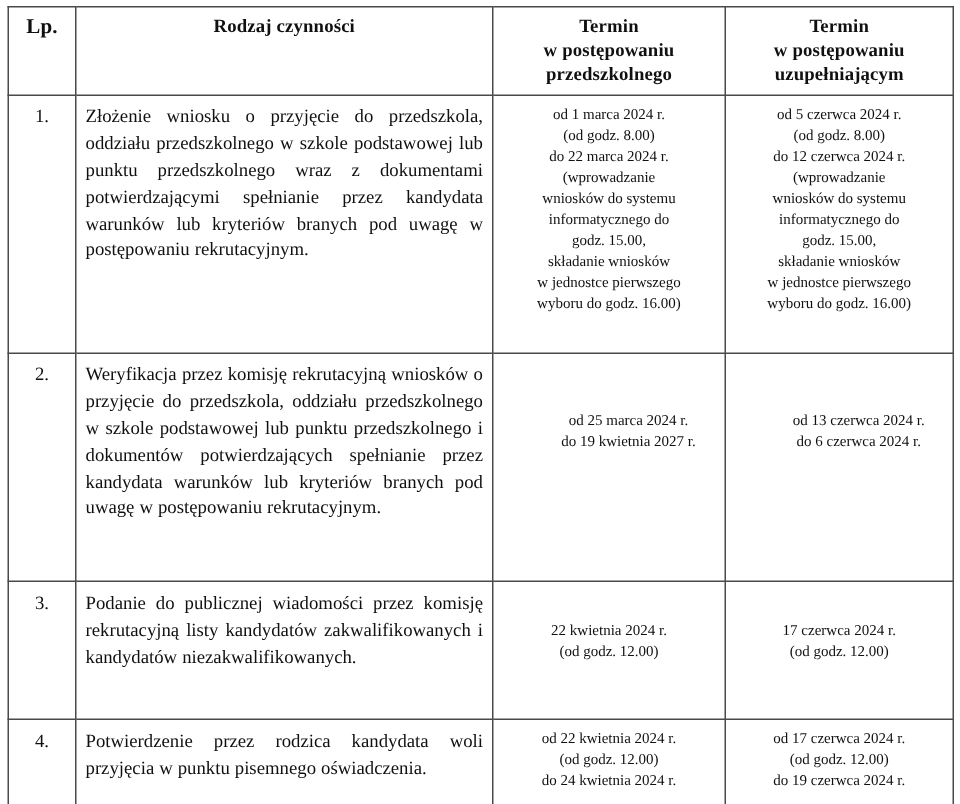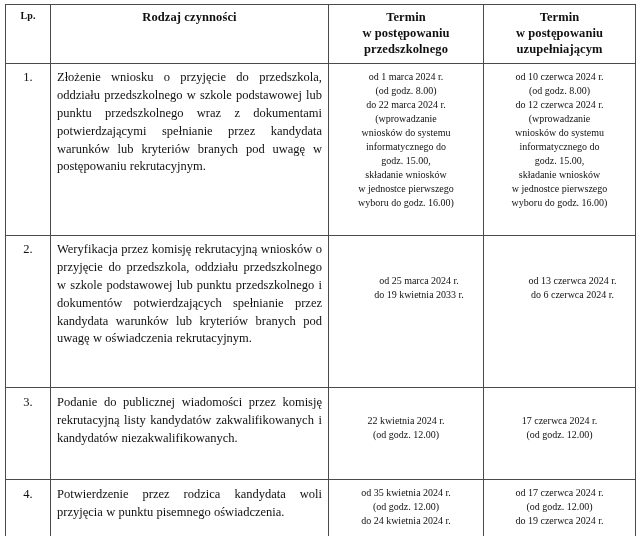--- a/index.html
+++ b/index.html
@@ -53,21 +53,21 @@
     vertical-align: middle;
     font-weight: bold;
     font-size: 12.5px;
     line-height: 1.27;
     letter-spacing: 0.1px;
     height: 48px;
     padding-top: 4px;
     padding-bottom: 4px;
   }
   thead th.h-lp {
-    font-size: 10px;
+    font-size: 14px;
   }
   thead th .hline {
     display: block;
     white-space: nowrap;
   }
 
   
   td.lp {
     text-align: center;
     vertical-align: top;
@@ -159,41 +159,41 @@
           <span class="dline">do 22 marca 2024 r.</span>
           <span class="dline">(wprowadzanie</span>
           <span class="dline">wniosków do systemu</span>
           <span class="dline">informatycznego do</span>
           <span class="dline">godz. 15.00,</span>
           <span class="dline">składanie wniosków</span>
           <span class="dline">w jednostce pierwszego</span>
           <span class="dline">wyboru do godz. 16.00)</span>
         </td>
         <td class="dates">
-          <span class="dline">od 10 czerwca 2024 r.</span>
+          <span class="dline">od 5 czerwca 2024 r.</span>
           <span class="dline">(od godz. 8.00)</span>
           <span class="dline">do 12 czerwca 2024 r.</span>
           <span class="dline">(wprowadzanie</span>
           <span class="dline">wniosków do systemu</span>
           <span class="dline">informatycznego do</span>
           <span class="dline">godz. 15.00,</span>
           <span class="dline">składanie wniosków</span>
           <span class="dline">w jednostce pierwszego</span>
           <span class="dline">wyboru do godz. 16.00)</span>
         </td>
       </tr>
 
       <tr class="r2">
         <td class="lp">2.</td>
         <td class="desc">
-          <span class="para">Weryfikacja przez komisję rekrutacyjną wniosków o przyjęcie do przedszkola, oddziału przedszkolnego w szkole podstawowej lub punktu przedszkolnego i dokumentów potwierdzających spełnianie przez kandydata warunków lub kryteriów branych pod uwagę w oświadczenia rekrutacyjnym.</span>
+          <span class="para">Weryfikacja przez komisję rekrutacyjną wniosków o przyjęcie do przedszkola, oddziału przedszkolnego w szkole podstawowej lub punktu przedszkolnego i dokumentów potwierdzających spełnianie przez kandydata warunków lub kryteriów branych pod uwagę w postępowaniu rekrutacyjnym.</span>
         </td>
         <td class="dates">
           <span class="dline">od 25 marca 2024 r.</span>
-          <span class="dline">do 19 kwietnia 2033 r.</span>
+          <span class="dline">do 19 kwietnia 2027 r.</span>
         </td>
         <td class="dates">
           <span class="dline">od 13 czerwca 2024 r.</span>
           <span class="dline">do 6 czerwca 2024 r.</span>
         </td>
       </tr>
 
       <tr class="r3">
         <td class="lp">3.</td>
         <td class="desc">
@@ -208,21 +208,21 @@
           <span class="dline">(od godz. 12.00)</span>
         </td>
       </tr>
 
       <tr class="r4">
         <td class="lp">4.</td>
         <td class="desc">
           <span class="para">Potwierdzenie przez rodzica kandydata woli przyjęcia w punktu pisemnego oświadczenia.</span>
         </td>
         <td class="dates">
-          <span class="dline">od 35 kwietnia 2024 r.</span>
+          <span class="dline">od 22 kwietnia 2024 r.</span>
           <span class="dline">(od godz. 12.00)</span>
           <span class="dline">do 24 kwietnia 2024 r.</span>
 
         </td>
         <td class="dates">
           <span class="dline">od 17 czerwca 2024 r.</span>
           <span class="dline">(od godz. 12.00)</span>
           <span class="dline">do 19 czerwca 2024 r.</span>
 
         </td>

